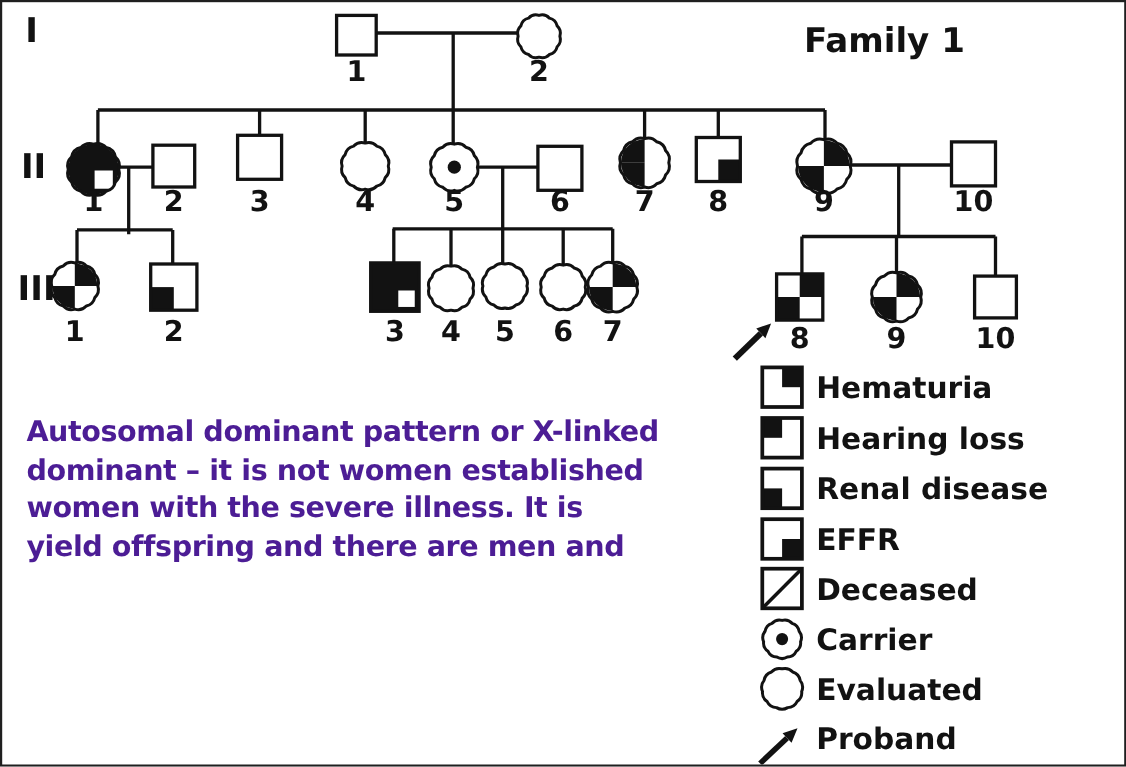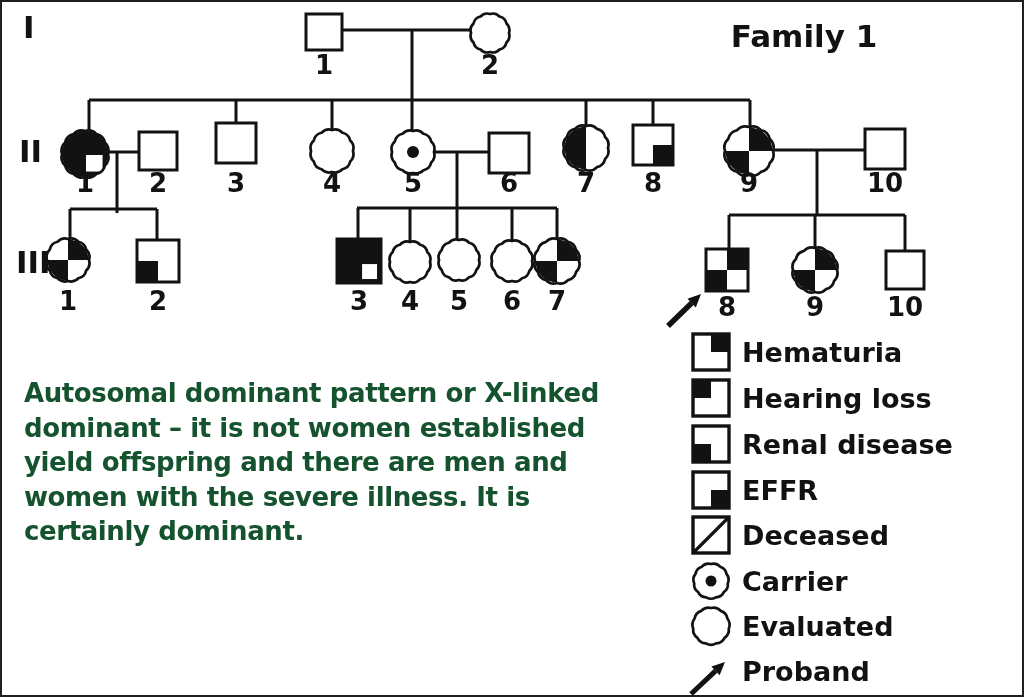--- a/index.html
+++ b/index.html
@@ -5,21 +5,21 @@
   html,body{margin:0;padding:0;background:#e8e8e8;}
   .page{
     position:relative;width:1024px;height:697px;background:#fff;
     border:2px solid #1f1f1f;box-sizing:border-box;overflow:hidden;
     font-family:"DejaVu Sans",sans-serif;
   }
   .page svg{position:absolute;left:0;top:0;}
   svg text{font-family:"DejaVu Sans",sans-serif;font-weight:bold;fill:#121212;}
   .caption{
     position:absolute;left:22px;top:374px;width:648px;
-    font-weight:bold;font-size:26px;line-height:34.5px;color:#14532d;
+    font-weight:bold;font-size:26px;line-height:34.5px;color:#4c1d95;
     letter-spacing:-0.4px;
   }
 </style>
 </head>
 <body>
 
 <div class="page">
   <svg id="chart" width="1024" height="697" viewBox="0 0 1024 697">
       <g>
         <line x1="340" y1="28" x2="470" y2="28" stroke="#121212" stroke-width="3"></line>
@@ -247,17 +247,16 @@
             <line x1="689" y1="692" x2="713.5334000949936" y2="668.9097410870648" stroke="#121212" stroke-width="5"></line>
             <polygon points="723,660 717.6,673.3 709.4,664.5" fill="#121212"></polygon>
           </g>
           <text x="740" y="679" font-size="27">Proband</text>
         </g>
       </g>
     </svg>
   <div class="caption">
     <div>Autosomal dominant pattern or X-linked</div>
     <div>dominant – it is not women established</div>
+    <div>women with the severe illness. It is</div>
     <div>yield offspring and there are men and</div>
-    <div>women with the severe illness. It is</div>
-    <div>certainly dominant.</div>
   </div>
 </div>
 
 </body></html>

